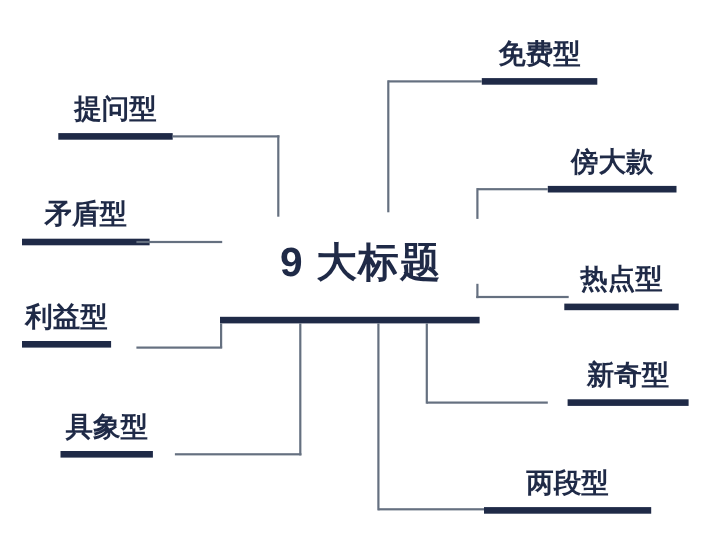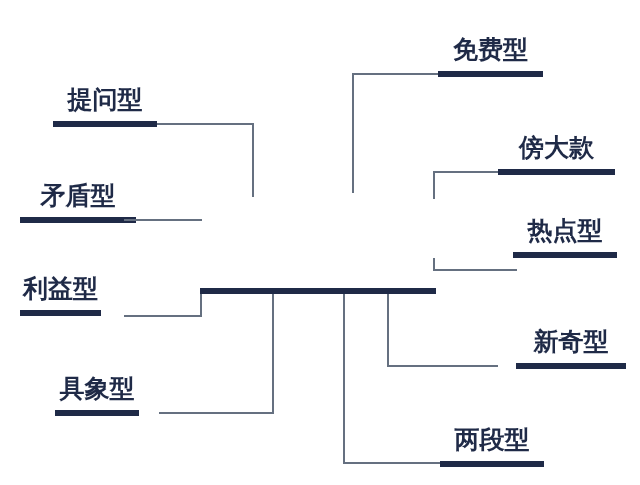--- a/index.html
+++ b/index.html
@@ -65,20 +65,21 @@
     background: var(--connector, #657080);
   }
   .line.h { height: 2px; }
   .line.v { width: 2px; }
 </style>
 </head>
 <body>
 
 <div class="canvas">
 
+  <div class="title">9 大标题</div>
   <div class="central-bar"></div>
 
   <div class="node" style="left:53px; top:121px; width:104px;text-align:right;">
     <span class="node-label">提问型</span>
     <div class="node-bar"></div>
   </div>
   <div class="node" style="left:20px; top:217px; width:116px;">
     <span class="node-label">矛盾型</span>
     <div class="node-bar"></div>
   </div>
@@ -92,29 +93,29 @@
   </div>
 
   <div class="node" style="left:438px; top:71px; width:105px;">
     <span class="node-label">免费型</span>
     <div class="node-bar"></div>
   </div>
   <div class="node" style="left:498px; top:169px; width:117px;">
     <span class="node-label">傍大款</span>
     <div class="node-bar"></div>
   </div>
-  <div class="node" style="left:513px; top:252px; width:104px;">
+  <div class="node" style="left:513px; top:276px; width:104px;">
     <span class="node-label">热点型</span>
     <div class="node-bar"></div>
   </div>
   <div class="node" style="left:516px; top:363px; width:110px;">
     <span class="node-label">新奇型</span>
     <div class="node-bar"></div>
   </div>
-  <div class="node" style="left:440px; top:461px; width:104px;">
+  <div class="node" style="left:440px; top:461px; width:124px;padding-left:28px;">
     <span class="node-label">两段型</span>
     <div class="node-bar"></div>
   </div>
 
   <div class="line h" style="left:157px; top:123px; width:97px;"></div>
   <div class="line v" style="left:252px; top:123px; height:74px;"></div>
 
   <div class="line h" style="left:124px; top:219px; width:78px;"></div>
 
   <div class="line h" style="left:124px; top:315px; width:78px;"></div>

